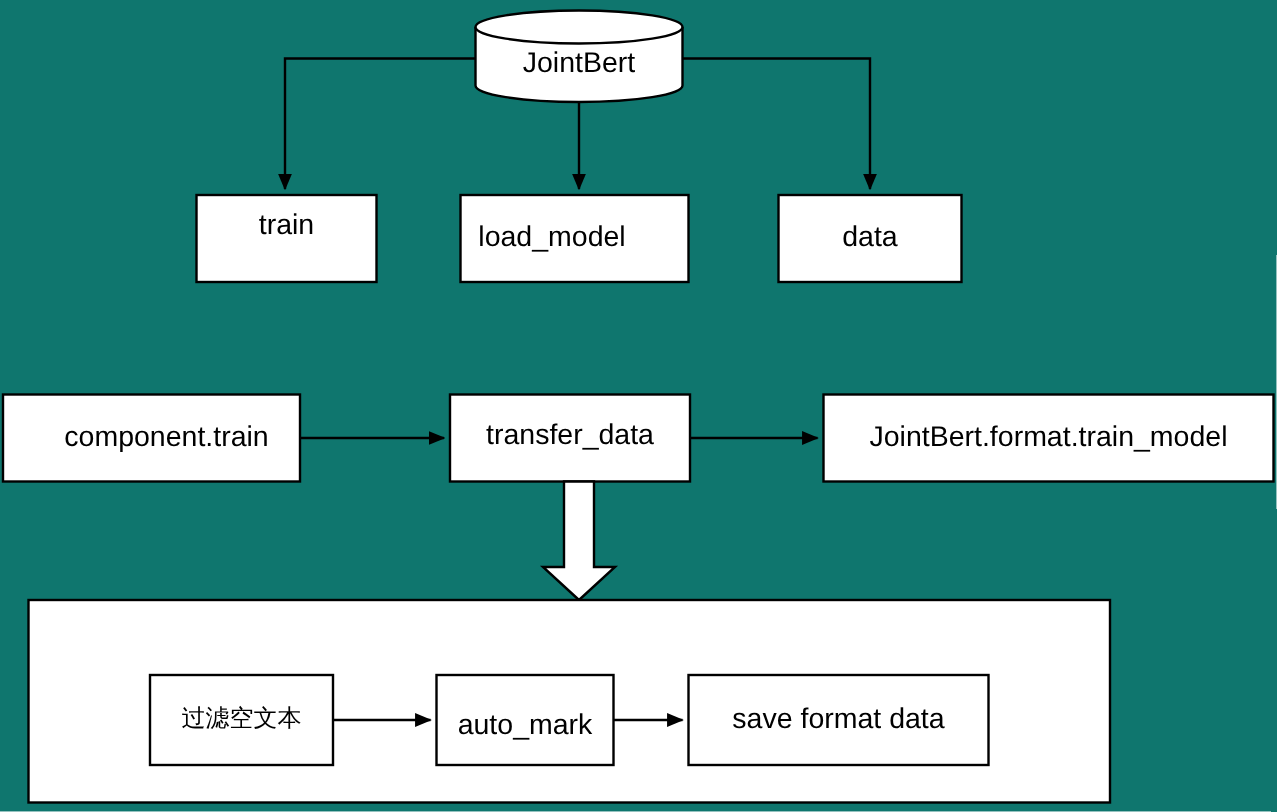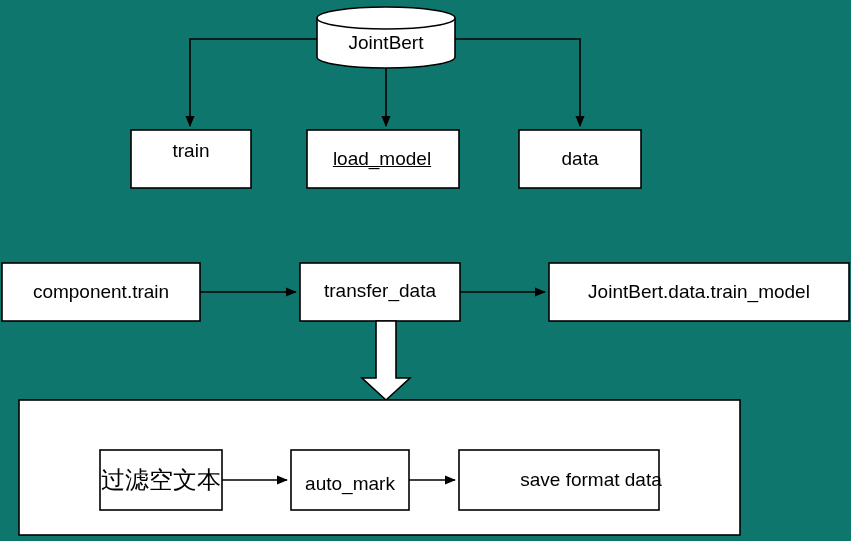--- a/index.html
+++ b/index.html
@@ -31,22 +31,22 @@
     align-items: center;
     justify-content: center;
     text-align: center;
     color: #000000;
     font-size: 19px;
     line-height: 1.15;
     white-space: nowrap;
     pointer-events: none;
   }
   .node-label.cjk {
-    font-family: Liberation Sans, sans-serif;
-    font-size: 24px;
+    font-family: Liberation Mono, monospace;
+    font-size: 16px;
     text-align: right;
   }
   .hit {
     position: absolute;
     background: transparent;
   }
 </style>
 </head>
 <body>
 
@@ -111,35 +111,35 @@
         <path d="M 409 480 L 455 480" marker-end="url(#arrow-thin)"></path>
       </g>
 
     </g>
   </svg>
 
   <div class="node-label" style="left:317px; top:18px; width:138px; height:50px;">JointBert</div>
 
   <div class="node-label" style="left:131px; top:130px; width:120px; height:42px;">train</div>
 
-  <div class="node-label" style="left:304px; top:130px; width:156px; height:58px;text-decoration:underline;">load_model</div>
+  <div class="node-label" style="left:290px; top:130px; width:156px; height:58px;">load_model</div>
 
   <div class="node-label" style="left:519px; top:130px; width:122px; height:58px;">data</div>
 
-  <div class="node-label" style="left:2px; top:263px; width:198px; height:58px;">component.train</div>
+  <div class="node-label" style="left:12px; top:263px; width:198px; height:58px;">component.train</div>
 
   <div class="node-label" style="left:300px; top:263px; width:160px; height:56px;">transfer_data</div>
 
-  <div class="node-label" style="left:549px; top:263px; width:300px; height:58px;">JointBert.data.train_model</div>
+  <div class="node-label" style="left:549px; top:263px; width:300px; height:58px;">JointBert.format.train_model</div>
 
   <div class="node-label cjk" style="left:100px; top:450px; width:122px; height:60px;">过滤空文本</div>
 
   <div class="node-label" style="left:291px; top:450px; width:118px; height:68px;">auto_mark</div>
 
-  <div class="node-label" style="left:459px; top:450px; width:200px; height:60px;padding-left:32px;">save format data</div>
+  <div class="node-label" style="left:459px; top:450px; width:200px; height:60px;">save format data</div>
 
   <div class="hit" style="left:317px; top:7px; width:138px; height:61px;"></div>
   <div class="hit" style="left:131px; top:130px; width:120px; height:58px;"></div>
   <div class="hit" style="left:307px; top:130px; width:152px; height:58px;"></div>
   <div class="hit" style="left:519px; top:130px; width:122px; height:58px;"></div>
   <div class="hit" style="left:2px; top:263px; width:198px; height:58px;"></div>
   <div class="hit" style="left:300px; top:263px; width:160px; height:58px;"></div>
   <div class="hit" style="left:549px; top:263px; width:300px; height:58px;"></div>
   <div class="hit" style="left:100px; top:450px; width:122px; height:60px;"></div>
   <div class="hit" style="left:291px; top:450px; width:118px; height:60px;"></div>

